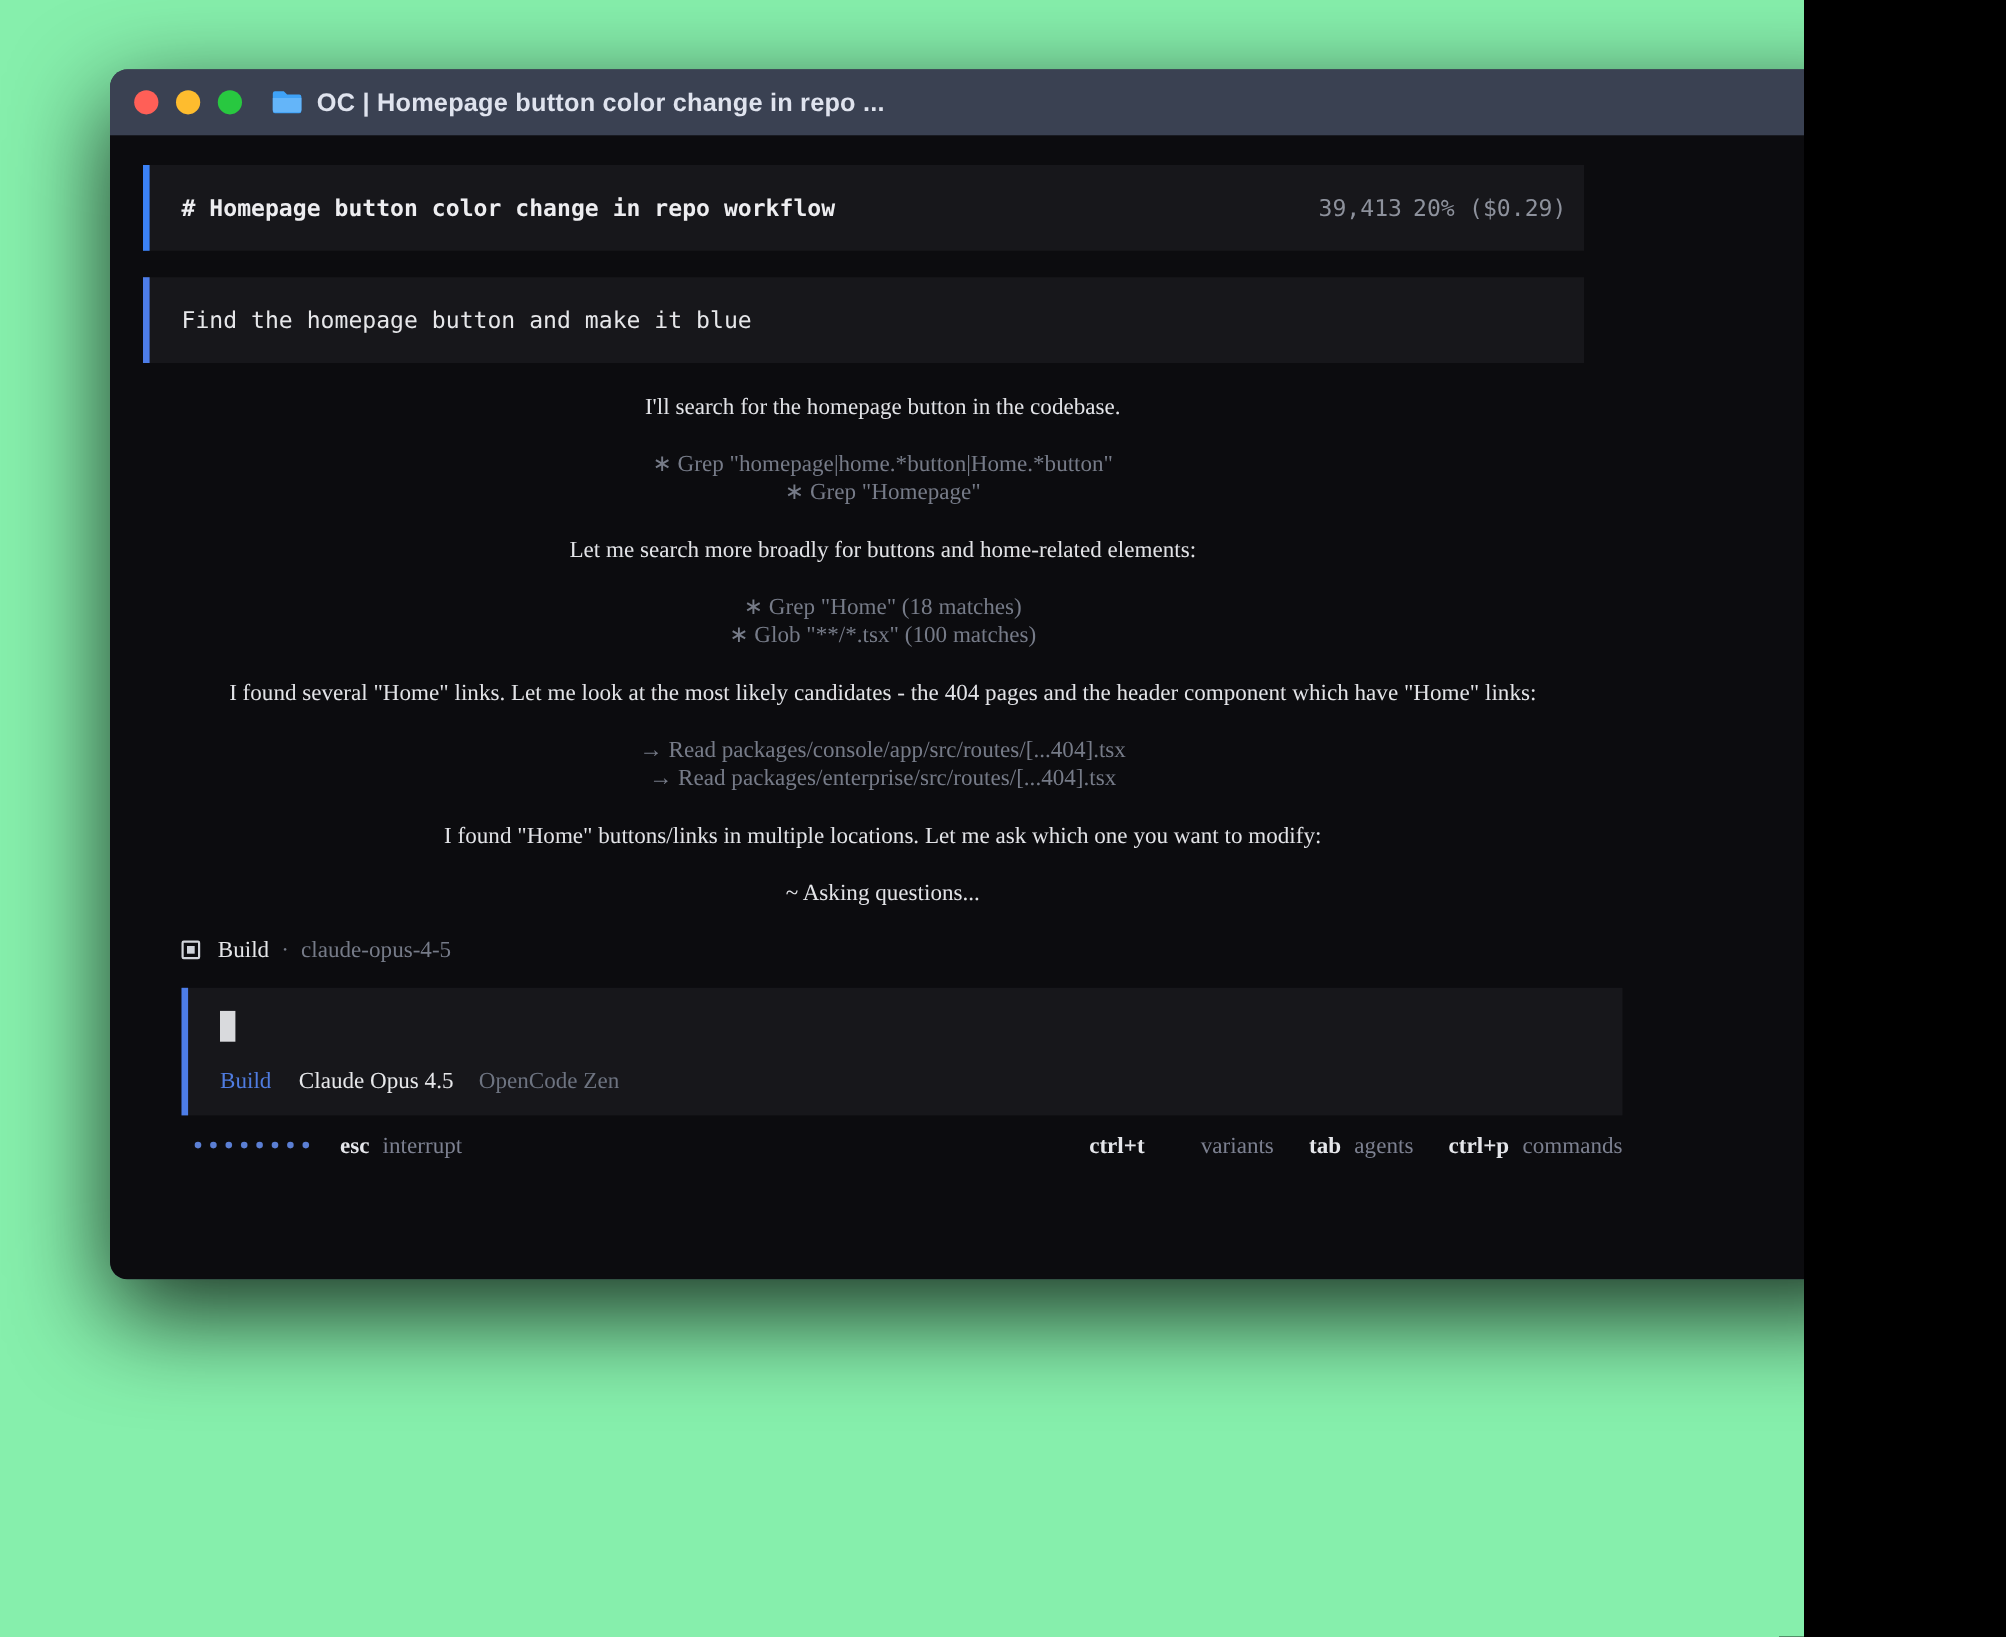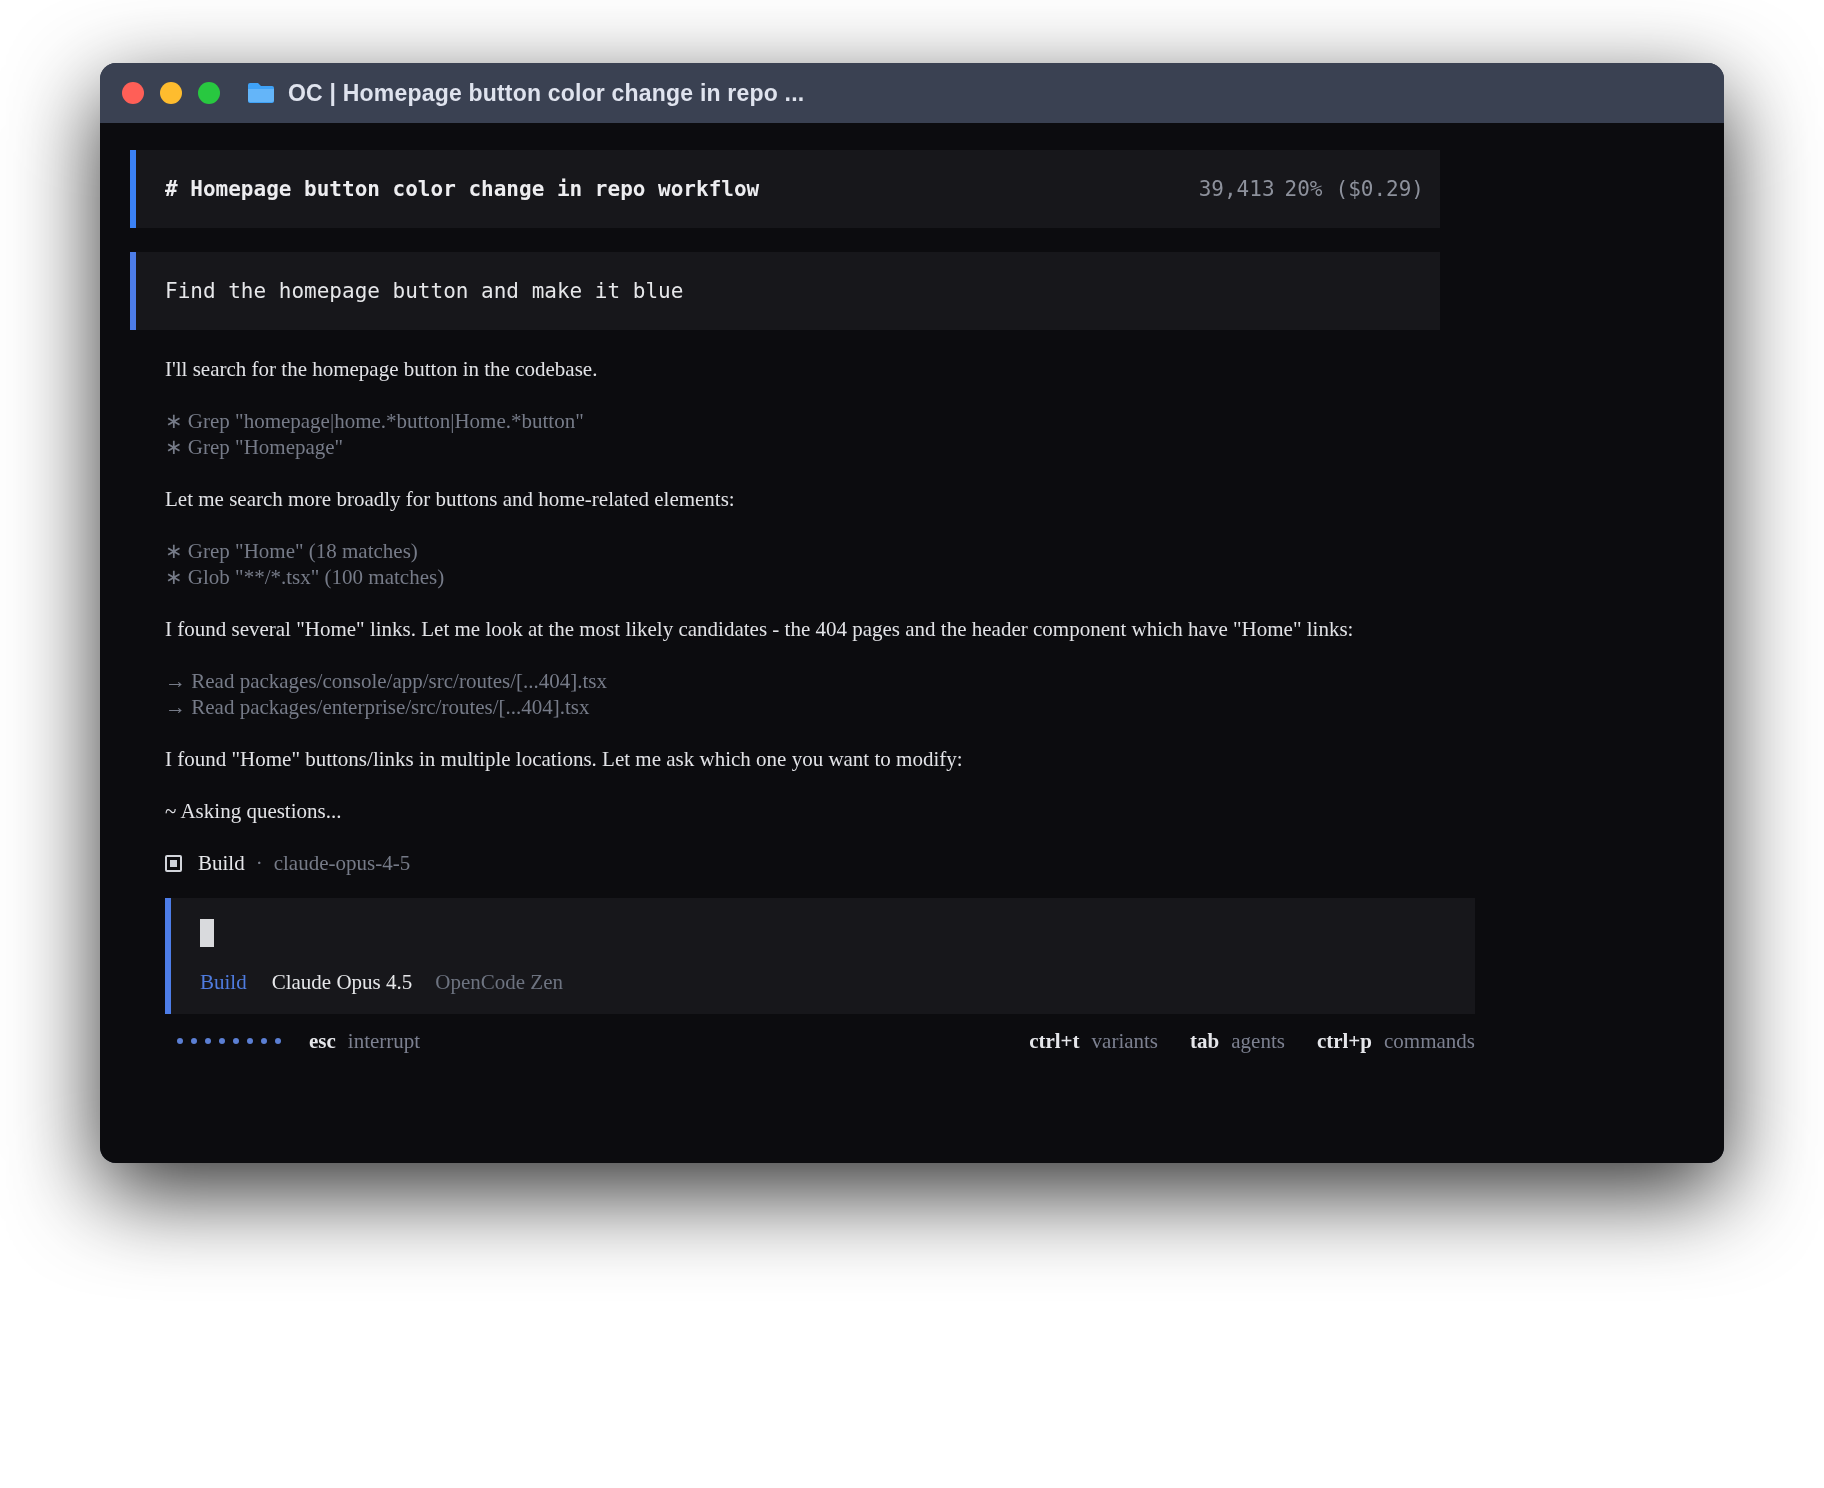--- a/index.html
+++ b/index.html
@@ -1,18 +1,18 @@
 <!DOCTYPE html>
 <html><head>
 <meta charset="utf-8">
 <style>
   * { margin:0; padding:0; box-sizing:border-box; }
   html,body { background:#000; }
-  .stage { position:relative; width:1824px; height:1488px; background:#ffffff; overflow:hidden;
-           font-family:"DejaVu Sans Mono", monospace; }
+  .stage { position:relative; width:1640px; height:1488px; background:#86efac; overflow:hidden;
+           font-family:"DejaVu Sans Mono", monospace;text-align:center; }
 
   
   .window { position:absolute; left:100px; top:63px; width:1624px; height:1100px;
             background:#3a4152; border-radius:16px; overflow:hidden;
             box-shadow:0 30px 90px rgba(0,0,0,0.8); display:flex; flex-direction:column; }
   .titlebar { height:60px; flex:0 0 60px; display:flex; align-items:center; padding:0 22px;
               background:#3a4152; }
   .traffic { display:flex; align-items:center; gap:16px; margin-right:26px; }
   .light { width:22px; height:22px; border-radius:50%; }
   .light.red { background:#ff5f57; }
@@ -172,21 +172,21 @@
                 <span></span>
                 <span></span>
                 <span></span>
                 <span></span>
                 <span></span>
             </div>
             <span class="key">esc</span>
             <span class="lbl">interrupt</span>
           </div>
           <div class="sb-right">
-            <span class="sb-group" style="margin-left:0;">
+            <span class="sb-group" style="margin-left:0;gap:39px;">
               <span class="key">ctrl+t</span>
               <span class="lbl">variants</span>
             </span>
             <span class="sb-group">
               <span class="key">tab</span>
               <span class="lbl">agents</span>
             </span>
             <span class="sb-group">
               <span class="key">ctrl+p</span>
               <span class="lbl">commands</span>

